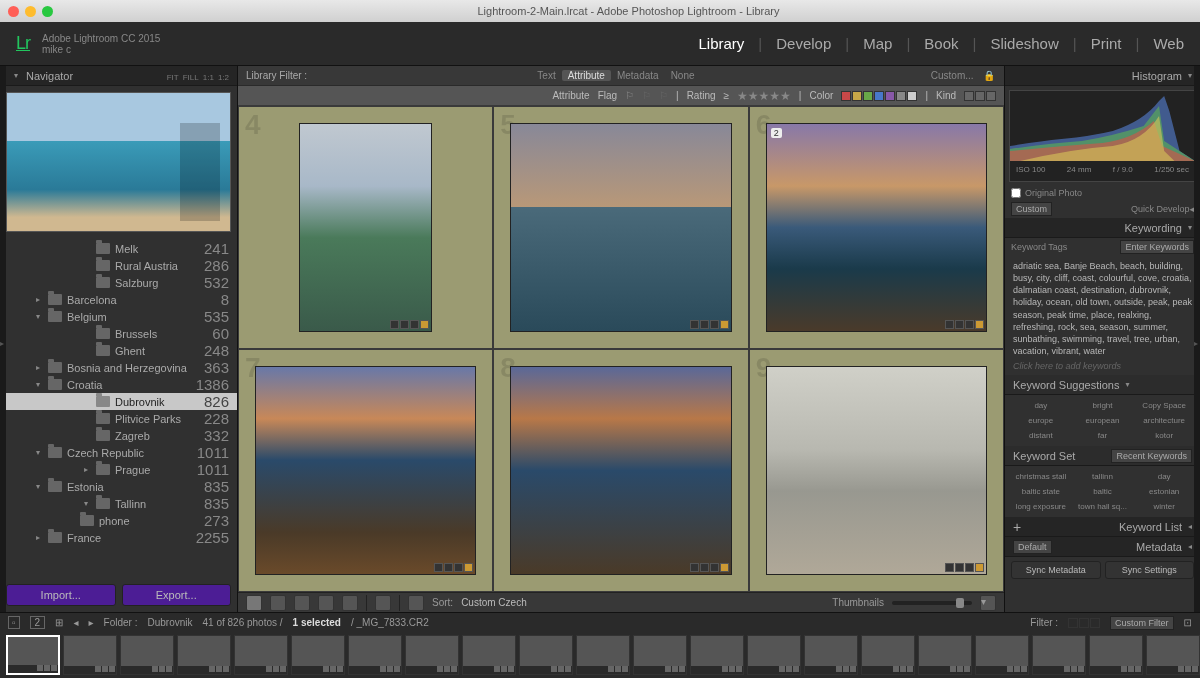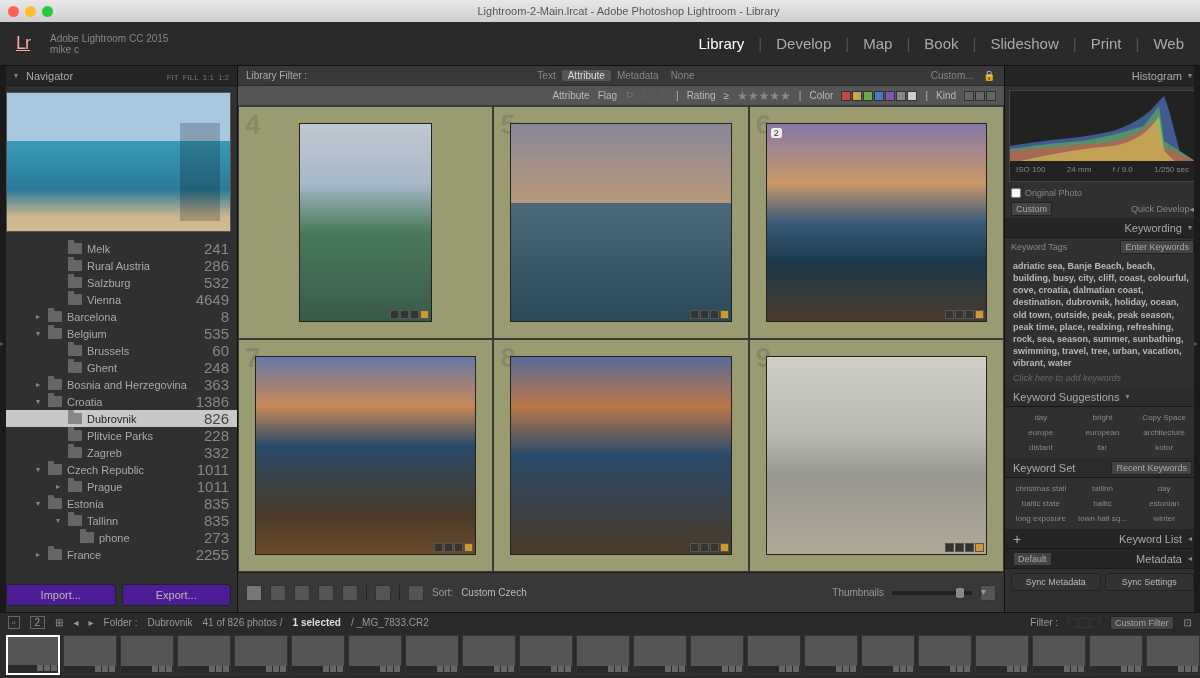--- a/index.html
+++ b/index.html
@@ -7,21 +7,21 @@
 
 
 .titlebar { height: 22px; background: linear-gradient(#e8e8e8,#d0d0d0); display: flex; align-items: center; padding: 0 8px; color: #333; font-size: 11px; }
 .traffic { display: flex; gap: 6px; margin-right: 12px; }
 .dot { width: 11px; height: 11px; border-radius: 50%; }
 .dot.r { background: #ff5f57; } .dot.y { background: #febc2e; } .dot.g { background: #28c840; }
 .titlebar .title { flex: 1; text-align: center; color: #555; }
 
 
 .app-header { height: 44px; background: #2a2a2a; display: flex; align-items: center; padding: 0 16px; border-bottom: 1px solid #111; }
-.lr-logo { font-family: "Myriad Pro", sans-serif; font-size: 18px; color: #fca5a5; margin-right: 20px; letter-spacing: -1px; text-decoration: underline; }
+.lr-logo { font-family: "Myriad Pro", sans-serif; font-size: 18px; color: #22c55e; margin-right: 12px; letter-spacing: -1px; text-decoration: underline; }
 .identity { display: flex; flex-direction: column; font-size: 10px; color: #888; }
 .modules { margin-left: auto; display: flex; gap: 14px; font-size: 15px; color: #aaa; }
 .modules span { cursor: pointer; }
 .modules .sep { color: #555; }
 .modules .active { color: #fff; font-weight: 500; }
 
 
 .main { display: flex; height: 546px; }
 .panel { background: #303030; display: flex; flex-direction: column; }
 .panel.left { width: 238px; border-right: 1px solid #111; }
@@ -41,21 +41,21 @@
 
 .tree { flex: 1; overflow: hidden; font-size: 11px; padding-top: 2px; }
 .trow { display: flex; align-items: center; height: 17px; padding: 0 8px 0 6px; color: #aaa; cursor: pointer; }
 .trow.sel { background: #c8c8c8; color: #222; }
 .trow .arr { width: 12px; font-size: 8px; color: #888; }
 .trow .fico { width: 14px; height: 11px; background: #666; margin-right: 5px; border-radius: 1px; position: relative; }
 .trow .fico::before { content: ""; position: absolute; top: -3px; left: 0; width: 6px; height: 3px; background: #666; border-radius: 1px 1px 0 0; }
 .trow.sel .fico, .trow.sel .fico::before { background: #888; }
 .trow .name { flex: 1; white-space: nowrap; overflow: hidden; }
 .trow .cnt { color: #888; font-size: 15px; }
-.trow.sel .cnt { color: #444; } .ind1 { padding-left: 36px; } .ind2 { padding-left: 56px; } .ind3 { padding-left: 68px; }
+.trow.sel .cnt { color: #444; } .ind1 { padding-left: 36px; } .ind2 { padding-left: 84px; } .ind3 { padding-left: 68px; }
 
 
 .ie-row { display: flex; gap: 6px; padding: 6px; }
 .btn { flex: 1; height: 22px; background: #4c1d95; border: 1px solid #222; color: #bbb; font-size: 11px; display: flex; align-items: center; justify-content: center; cursor: pointer; border-radius: 3px; }
 
 
 .filterbar { height: 20px; background: #383838; display: flex; align-items: center; padding: 0 8px; font-size: 10px; color: #aaa; border-bottom: 1px solid #2a2a2a; }
 .filterbar .tab { padding: 0 6px; cursor: pointer; color: #888; }
 .filterbar .tab.on { background: #555; color: #ddd; border-radius: 2px; }
 .filterbar .spacer { flex: 1; }
@@ -79,34 +79,34 @@
 
 .sky1 { background: linear-gradient(180deg,#a8b8c8 0%,#98a8b8 40%,#5a8a9a 40%,#3a6a7a 100%); }
 .sky2 { background: linear-gradient(180deg,#888898 0%,#b89878 40%,#4a6a7a 40%,#2a4a5a 100%); }
 .sky3 { background: linear-gradient(180deg,#8878a8 0%,#c89868 30%,#3a5a7a 50%,#1a3a4a 70%,#4a3a2a 100%); }
 .sky4 { background: linear-gradient(180deg,#6878a8 0%,#c88858 25%,#2a4a6a 45%,#4a3a28 80%,#6a4a2a 100%); }
 .sky5 { background: linear-gradient(180deg,#5a6898 0%,#b87848 25%,#2a4a6a 50%,#4a3a28 100%); }
 .stone { background: linear-gradient(180deg,#d0d0c8 0%,#b8b8b0 40%,#989890 60%,#b0a898 100%); }
 .portrait { background: linear-gradient(180deg,#c0c8d0 0%,#a8b8c8 30%,#4a7a5a 55%,#3a5a4a 100%); }
 
 
-.toolbar { height: 40px; background: #383838; display: flex; align-items: center; padding: 0 8px; font-size: 10px; color: #999; border-top: 1px solid #222; gap: 8px; }
+.toolbar { height: 20px; background: #383838; display: flex; align-items: center; padding: 0 8px; font-size: 10px; color: #999; border-top: 1px solid #222; gap: 8px; }
 .toolbar .ticon { width: 16px; height: 16px; background: #555; border: 1px solid #333; cursor: pointer; border-radius: 2px; }
 .toolbar .divider { width: 1px; height: 16px; background: #222; }
 .toolbar .spacer { flex: 1; }
 
 
 .histogram { height: 92px; background: #222; margin: 4px; position: relative; border: 1px solid #444; overflow: hidden; }
 .histogram svg { width: 100%; height: 70px; }
 .histo-info { display: flex; justify-content: space-between; padding: 2px 6px; font-size: 8px; color: #888; }
 .r-row { display: flex; align-items: center; padding: 2px 6px; font-size: 9px; color: #888; }
 .r-row input[type=checkbox] { margin-right: 4px; width: 10px; height: 10px; }
 
 .kw-body { padding: 4px 8px; font-size: 9px; color: #999; }
-.kw-text { line-height: 1.35; color: #b8b8b8; font-weight: bold; }
+.kw-text { line-height: 1.35; color: #b8b8b8; }
 .kw-input { color: #666; margin-top: 4px; font-style: italic; }
 .sel-mini { background: #444; border: 1px solid #222; color: #aaa; font-size: 9px; padding: 1px 4px; margin-left: auto; }
 
 .sugg { display: grid; grid-template-columns: repeat(3,1fr); gap: 2px; padding: 4px 6px; font-size: 8px; }
 .sugg span { text-align: center; padding: 2px; color: #888; cursor: pointer; }
 
 .sync-row { display: flex; gap: 4px; padding: 4px 6px; }
 .sync-row .btn { font-size: 9px; height: 18px; background: #333; }
 
 
@@ -177,26 +177,20 @@
           <span class="arr"></span>
           <span class="fico"></span>
           <span class="name">Rural Austria</span>
           <span class="cnt">286</span>
         </div>
         <div class="trow ind2">
           <span class="arr"></span>
           <span class="fico"></span>
           <span class="name">Salzburg</span>
           <span class="cnt">532</span>
-        </div>
-        <div class="trow ind2">
-          <span class="arr"></span>
-          <span class="fico"></span>
-          <span class="name">Vienna</span>
-          <span class="cnt">4649</span>
         </div>
         <div class="trow ind1">
           <span class="arr">▸</span>
           <span class="fico"></span>
           <span class="name">Barcelona</span>
           <span class="cnt">8</span>
         </div>
         <div class="trow ind1">
           <span class="arr">▾</span>
           <span class="fico"></span>

